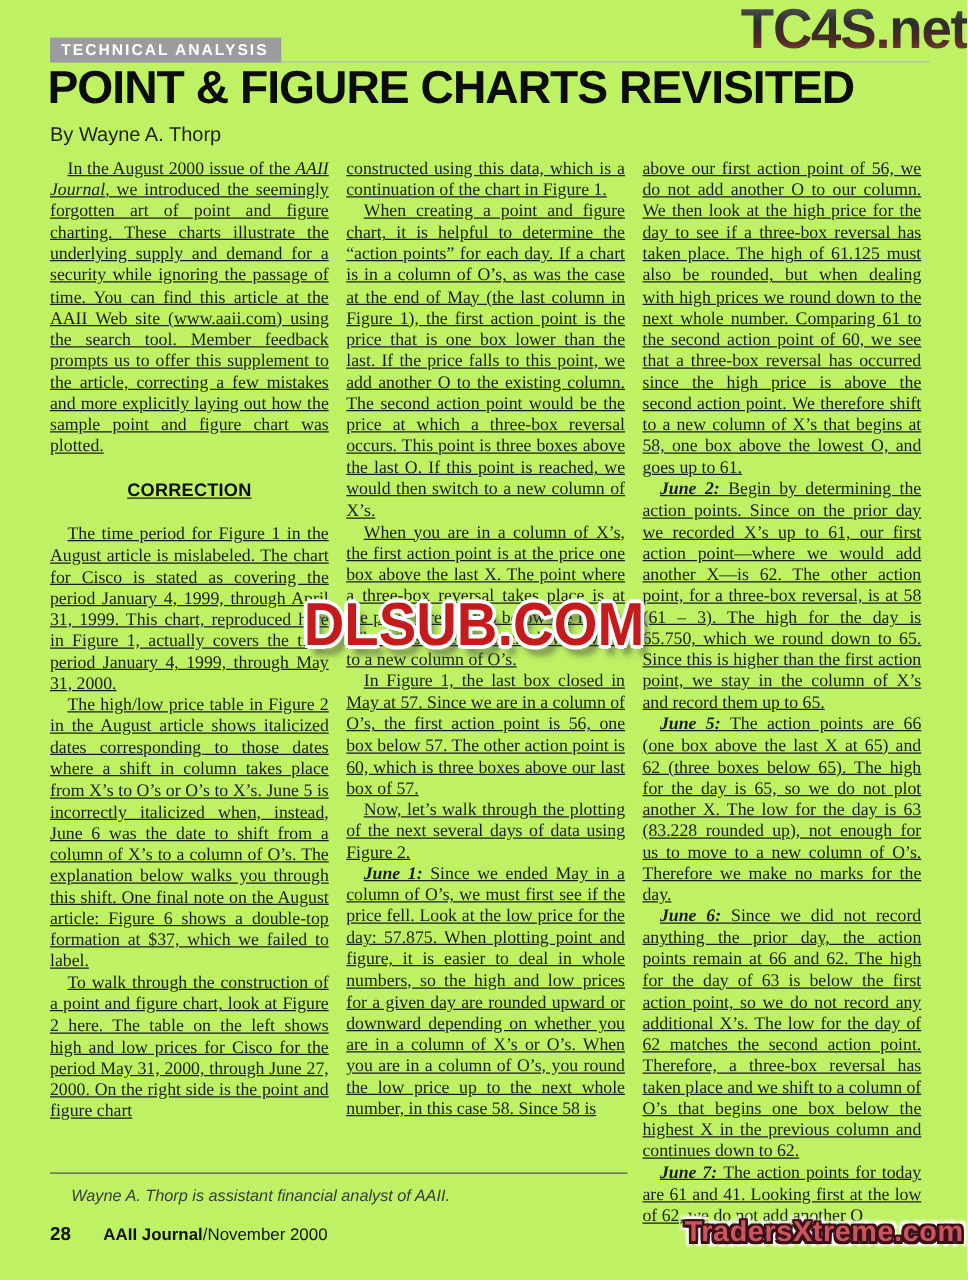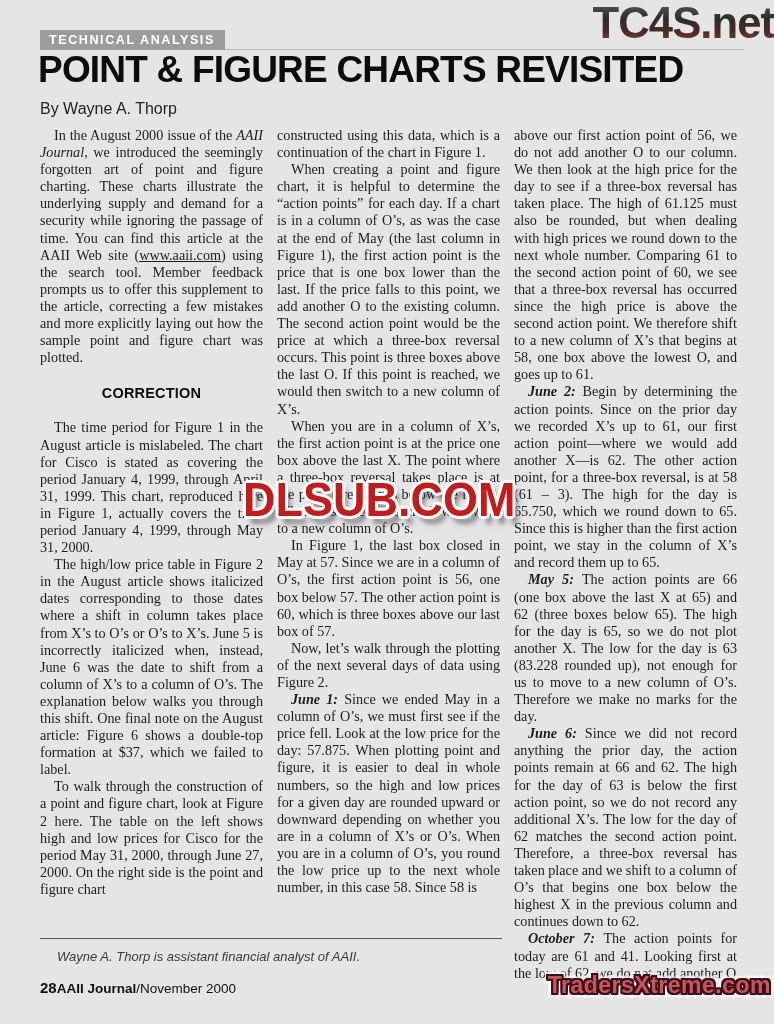--- a/index.html
+++ b/index.html
@@ -1,16 +1,16 @@
 <!DOCTYPE html>
 <html><head>
 <meta charset="utf-8">
 <style>
   html,body{margin:0;padding:0;background:#ffffff;}
-  .page{position:relative;width:774px;height:1024px;background:#e5e5e5;overflow:hidden;
+  .page{position:relative;width:774px;height:1024px;background:#bef264;overflow:hidden;
         font-family:"Liberation Serif",serif;color:#1c1c1c;}
 
   
   .kicker-row{position:absolute;top:30px;left:40px;right:30px;height:19px;
               border-bottom:1px solid #b9b9b9;}
   .kicker{position:absolute;left:0;bottom:-1px;display:inline-block;background:#9c9c9c;
           color:#ffffff;font-family:"Liberation Sans",sans-serif;font-weight:bold;
           font-size:12.5px;letter-spacing:1.6px;padding:3px 10px 3px 9px;}
   .title{position:absolute;top:49px;left:38px;margin:0;font-family:"Liberation Sans",sans-serif;
          font-weight:bold;font-size:37px;letter-spacing:-0.8px;color:#0c0c0c;white-space:nowrap;text-align:right;}
@@ -30,37 +30,37 @@
                         0 -3px 0 #fff,0 3px 0 #fff,-3px 0 0 #fff,3px 0 0 #fff,
                         5px 7px 5px rgba(60,60,60,0.55);}
   .wm-traders{position:absolute;top:974px;right:3px;font-family:"Liberation Sans",sans-serif;
               font-weight:bold;font-size:23px;line-height:1;letter-spacing:0.5px;color:#c9565f;
               z-index:30;
               text-shadow:-2px -2px 0 #3c1018,2px -2px 0 #3c1018,-2px 2px 0 #3c1018,2px 2px 0 #3c1018,
                           0 -2px 0 #3c1018,0 2px 0 #3c1018,-2px 0 0 #3c1018,2px 0 0 #3c1018,
                           -4px -4px 2px #fff,4px -4px 2px #fff,-4px 4px 2px #fff,4px 4px 2px #fff;}
 
   
-  .columns{position:absolute;top:127px;left:40px;width:697px;display:flex;gap:14px;}
+  .columns{position:absolute;top:127px;left:40px;width:697px;display:flex;gap:14px;text-decoration:underline;}
   .col{flex:1;font-size:14.2px;line-height:17.1px;text-align:justify;}
   .col p{margin:0;text-indent:14px;}
   .col p.ni{text-indent:0;}
   .sec-head{font-family:"Liberation Sans",sans-serif;font-weight:bold;font-size:14.5px;
             letter-spacing:0.2px;color:#0d0d0d;margin:19px 0 17px 0;text-align:center;}
   .it{font-style:italic;}
   .un{text-decoration:underline;}
   .bi{font-weight:bold;font-style:italic;}
 
   
   .footer-rule{position:absolute;top:938px;left:40px;width:462px;border-top:1.5px solid #555;}
   .credit{position:absolute;top:949px;left:57px;font-family:"Liberation Sans",sans-serif;
           font-style:italic;font-size:13px;color:#3a3a3a;}
   .pageline{position:absolute;top:979px;left:40px;font-family:"Liberation Sans",sans-serif;
             font-size:13.5px;color:#111;}
-  .pagenum{font-weight:bold;font-size:15px;}
+  .pagenum{font-weight:bold;font-size:15px;margin-right:26px;}
   .pageline b{font-weight:bold;}
 </style>
 </head>
 <body>
 
 <div class="page">
 
   <div class="kicker-row">
     <span class="kicker">TECHNICAL ANALYSIS</span>
   </div>
@@ -82,23 +82,23 @@
         <p class="ni"><span>constructed using this data, which is a continuation of the chart in Figure 1.</span></p>
         <p><span>When creating a point and figure chart, it is helpful to determine the “action points” for each day. If a chart is in a column of O’s, as was the case at the end of May (the last column in Figure 1), the first action point is the price that is one box lower than the last. If the price falls to this point, we add another O to the existing column. The second action point would be the price at which a three-box reversal occurs. This point is three boxes above the last O. If this point is reached, we would then switch to a new column of X’s.</span></p>
         <p><span>When you are in a column of X’s, the first action point is at the price one box above the last X. The point where a three-box reversal takes place is at the price three boxes below the last X. When this level is reached, we switch to a new column of O’s.</span></p>
         <p><span>In Figure 1, the last box closed in May at 57. Since we are in a column of O’s, the first action point is 56, one box below 57. The other action point is 60, which is three boxes above our last box of 57.</span></p>
         <p><span>Now, let’s walk through the plotting of the next several days of data using Figure 2.</span></p>
         <p><span class="bi">June 1: </span><span>Since we ended May in a column of O’s, we must first see if the price fell. Look at the low price for the day: 57.875. When plotting point and figure, it is easier to deal in whole numbers, so the high and low prices for a given day are rounded upward or downward depending on whether you are in a column of X’s or O’s. When you are in a column of O’s, you round the low price up to the next whole number, in this case 58. Since 58 is</span></p>
       </div>
     <div class="col">
         <p class="ni"><span>above our first action point of 56, we do not add another O to our column. We then look at the high price for the day to see if a three-box reversal has taken place. The high of 61.125 must also be rounded, but when dealing with high prices we round down to the next whole number. Comparing 61 to the second action point of 60, we see that a three-box reversal has occurred since the high price is above the second action point. We therefore shift to a new column of X’s that begins at 58, one box above the lowest O, and goes up to 61.</span></p>
         <p><span class="bi">June 2: </span><span>Begin by determining the action points. Since on the prior day we recorded X’s up to 61, our first action point—where we would add another X—is 62. The other action point, for a three-box reversal, is at 58 (61 – 3). The high for the day is 65.750, which we round down to 65. Since this is higher than the first action point, we stay in the column of X’s and record them up to 65.</span></p>
-        <p><span class="bi">May 5: </span><span>The action points are 66 (one box above the last X at 65) and 62 (three boxes below 65). The high for the day is 65, so we do not plot another X. The low for the day is 63 (83.228 rounded up), not enough for us to move to a new column of O’s. Therefore we make no marks for the day.</span></p>
+        <p><span class="bi">June 5: </span><span>The action points are 66 (one box above the last X at 65) and 62 (three boxes below 65). The high for the day is 65, so we do not plot another X. The low for the day is 63 (83.228 rounded up), not enough for us to move to a new column of O’s. Therefore we make no marks for the day.</span></p>
         <p><span class="bi">June 6: </span><span>Since we did not record anything the prior day, the action points remain at 66 and 62. The high for the day of 63 is below the first action point, so we do not record any additional X’s. The low for the day of 62 matches the second action point. Therefore, a three-box reversal has taken place and we shift to a column of O’s that begins one box below the highest X in the previous column and continues down to 62.</span></p>
-        <p><span class="bi">October 7: </span><span>The action points for today are 61 and 41. Looking first at the low of 62, we do not add another O</span></p>
+        <p><span class="bi">June 7: </span><span>The action points for today are 61 and 41. Looking first at the low of 62, we do not add another O</span></p>
       </div>
   </div>
 
   <div class="wm-dlsub">DLSUB.COM</div>
 
   <div class="footer-rule"></div>
   <div class="credit">Wayne A. Thorp is assistant financial analyst of AAII.</div>
 
   <div class="pageline">
     <span class="pagenum">28</span><b>AAII Journal</b><span>/November 2000</span>

